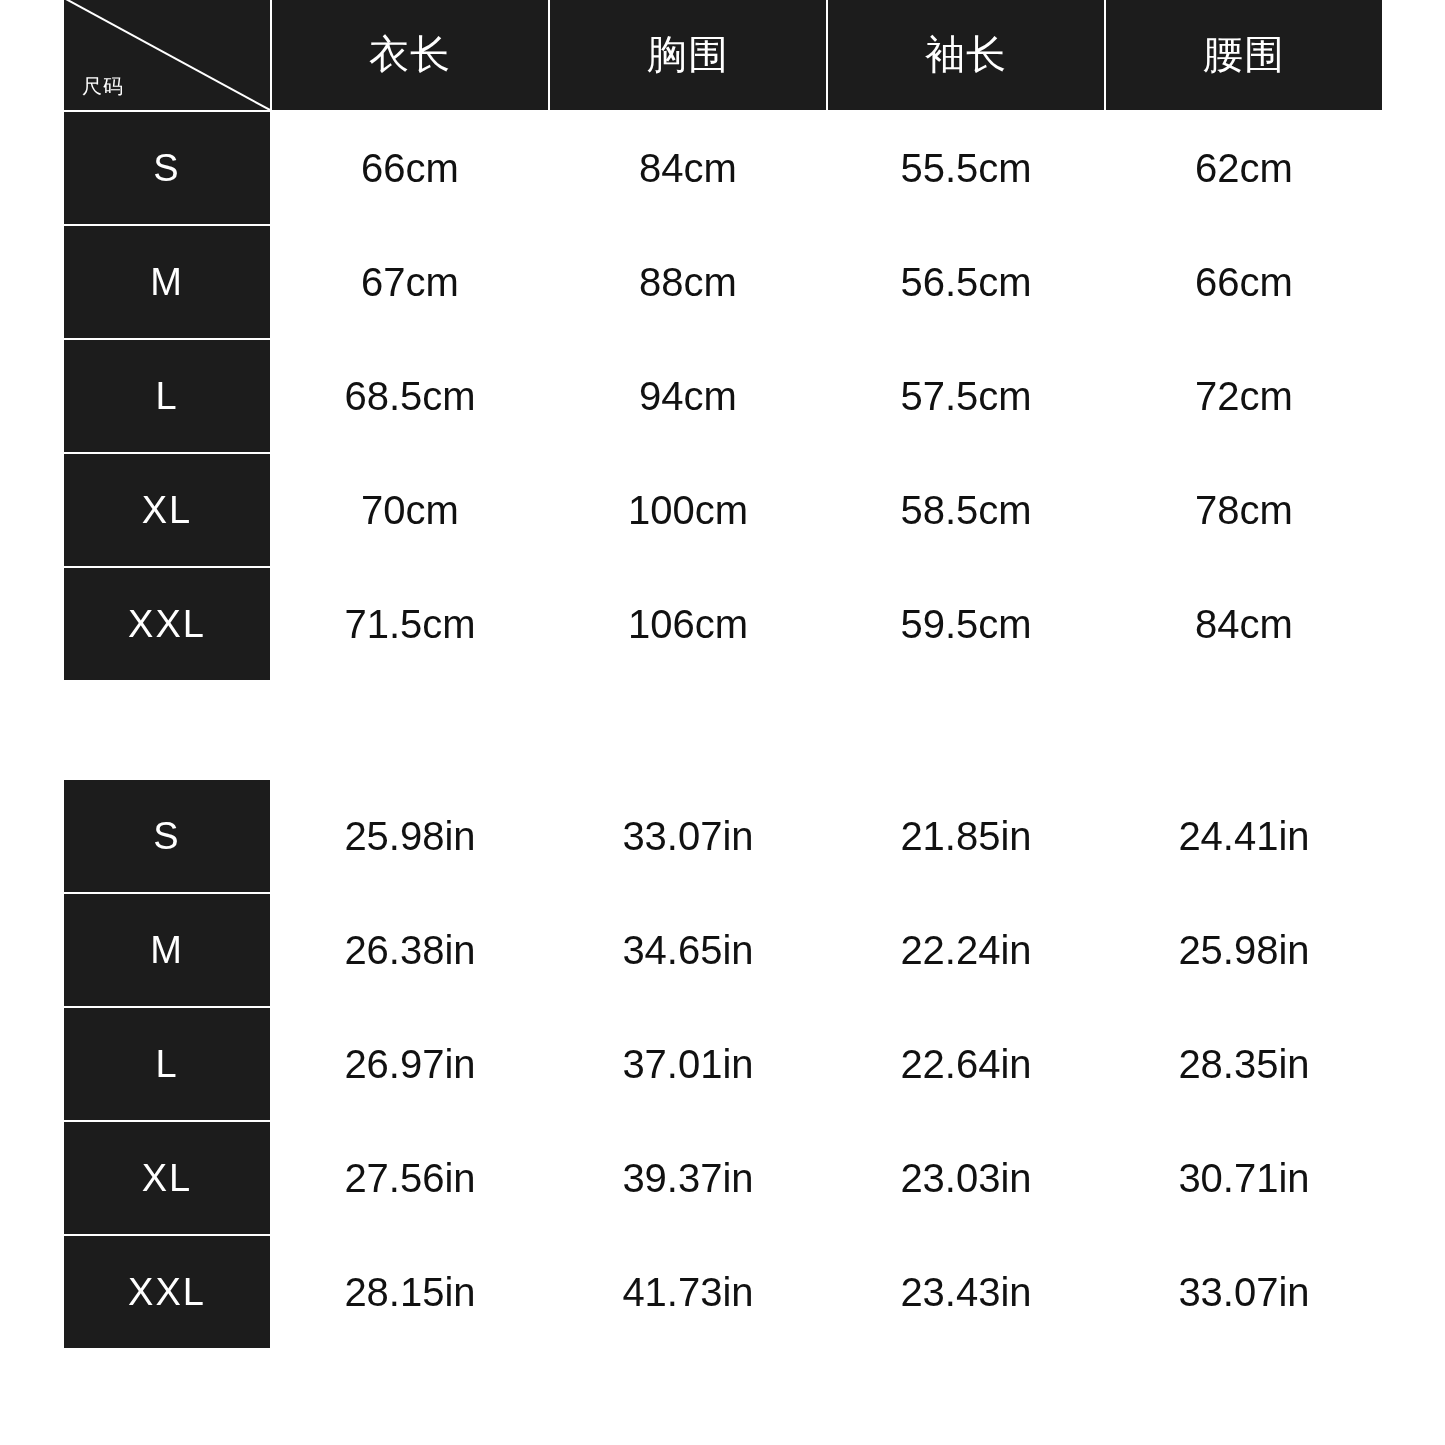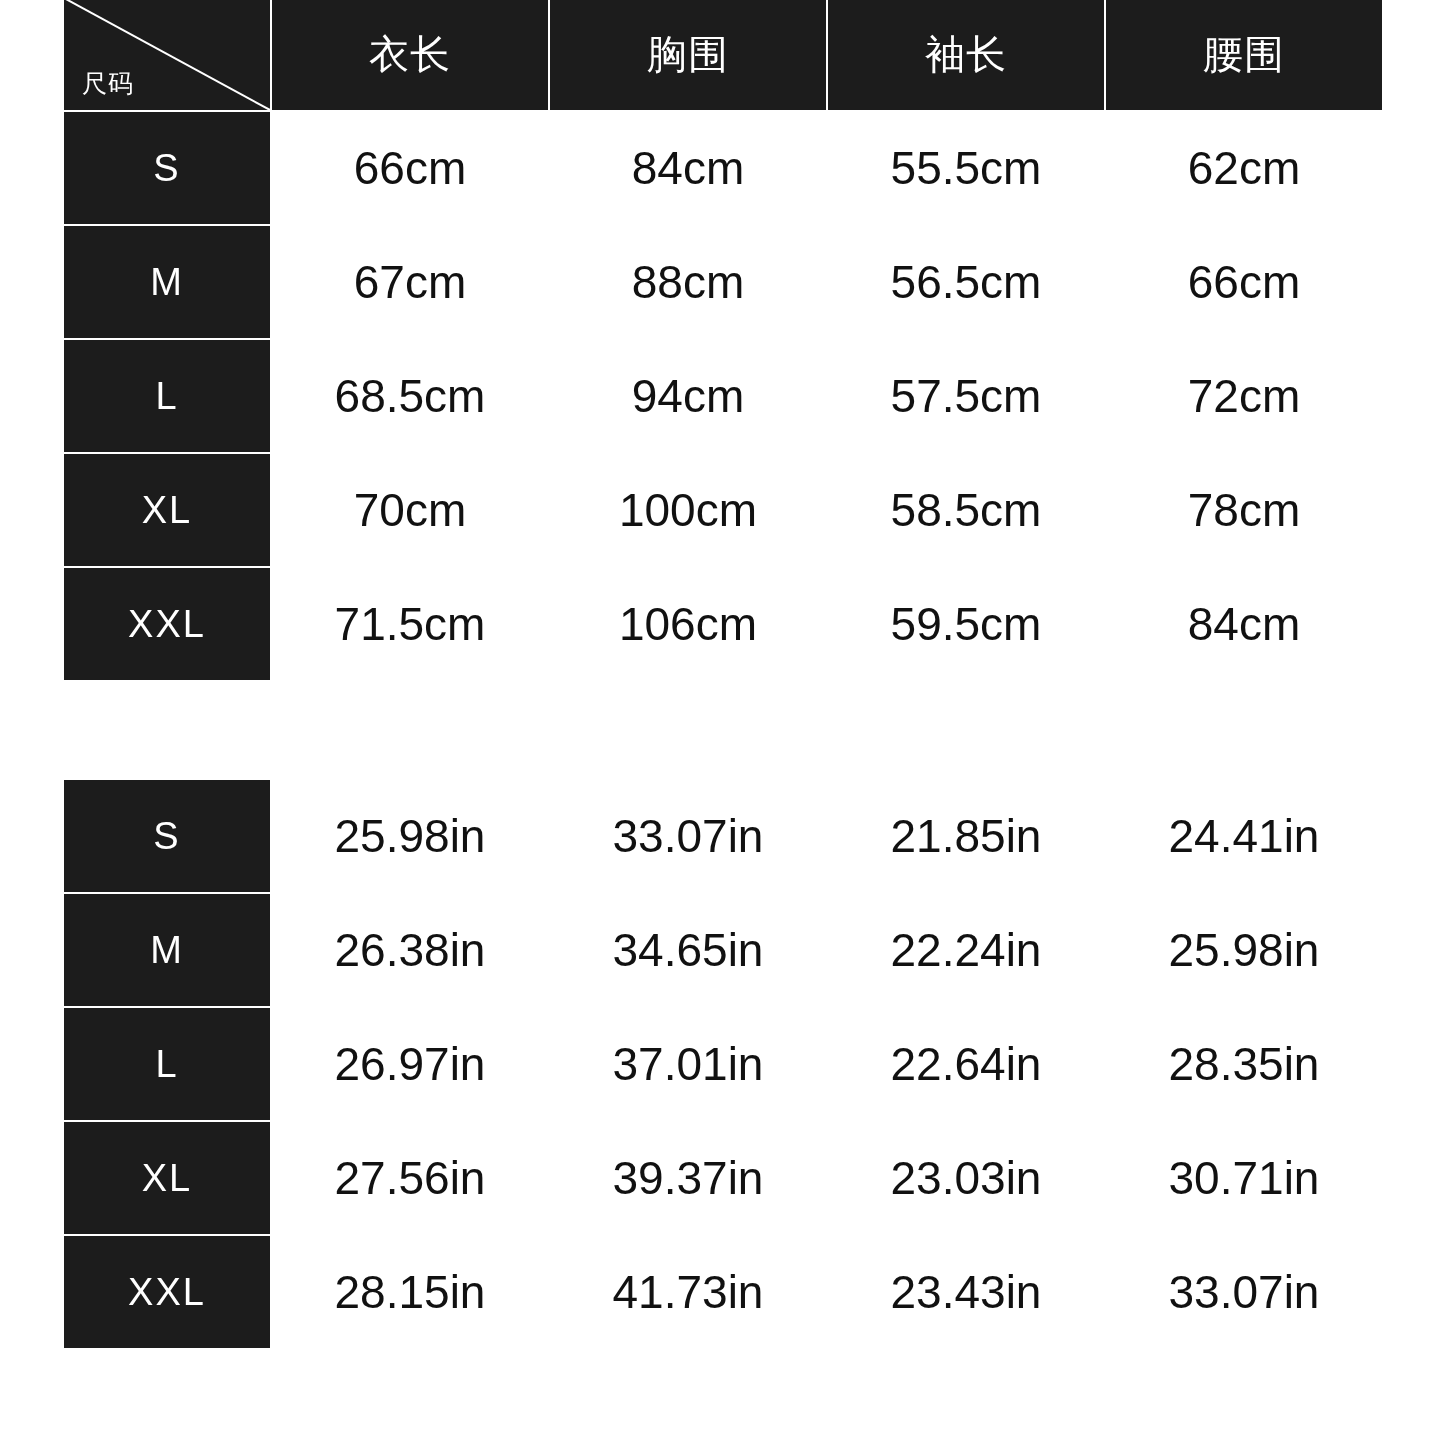--- a/index.html
+++ b/index.html
@@ -61,35 +61,35 @@
     position: absolute;
     left: 0; top: 0;
     width: 100%; height: 100%;
     display: block;
   }
   .corner .corner-label {
     position: absolute;
     left: 18px;
     bottom: 10px;
     color: #ffffff;
-    font-size: 25px;
+    font-size: 20px;
     letter-spacing: 1px;
   }
   
   .size-cell {
     background: #1c1c1c;
     color: #ffffff;
     font-size: 38px;
     letter-spacing: 2px;
   }
   
   .data-cell {
     background: #ffffff;
     color: #111111;
-    font-size: 46px;
+    font-size: 40px;
     border: 2px solid #1c1c1c;
   }
   .row-h { height: 112px; }
 </style>
 </head>
 <body>
 
 <div class="page">
 
   <table class="size-table table-cn">

